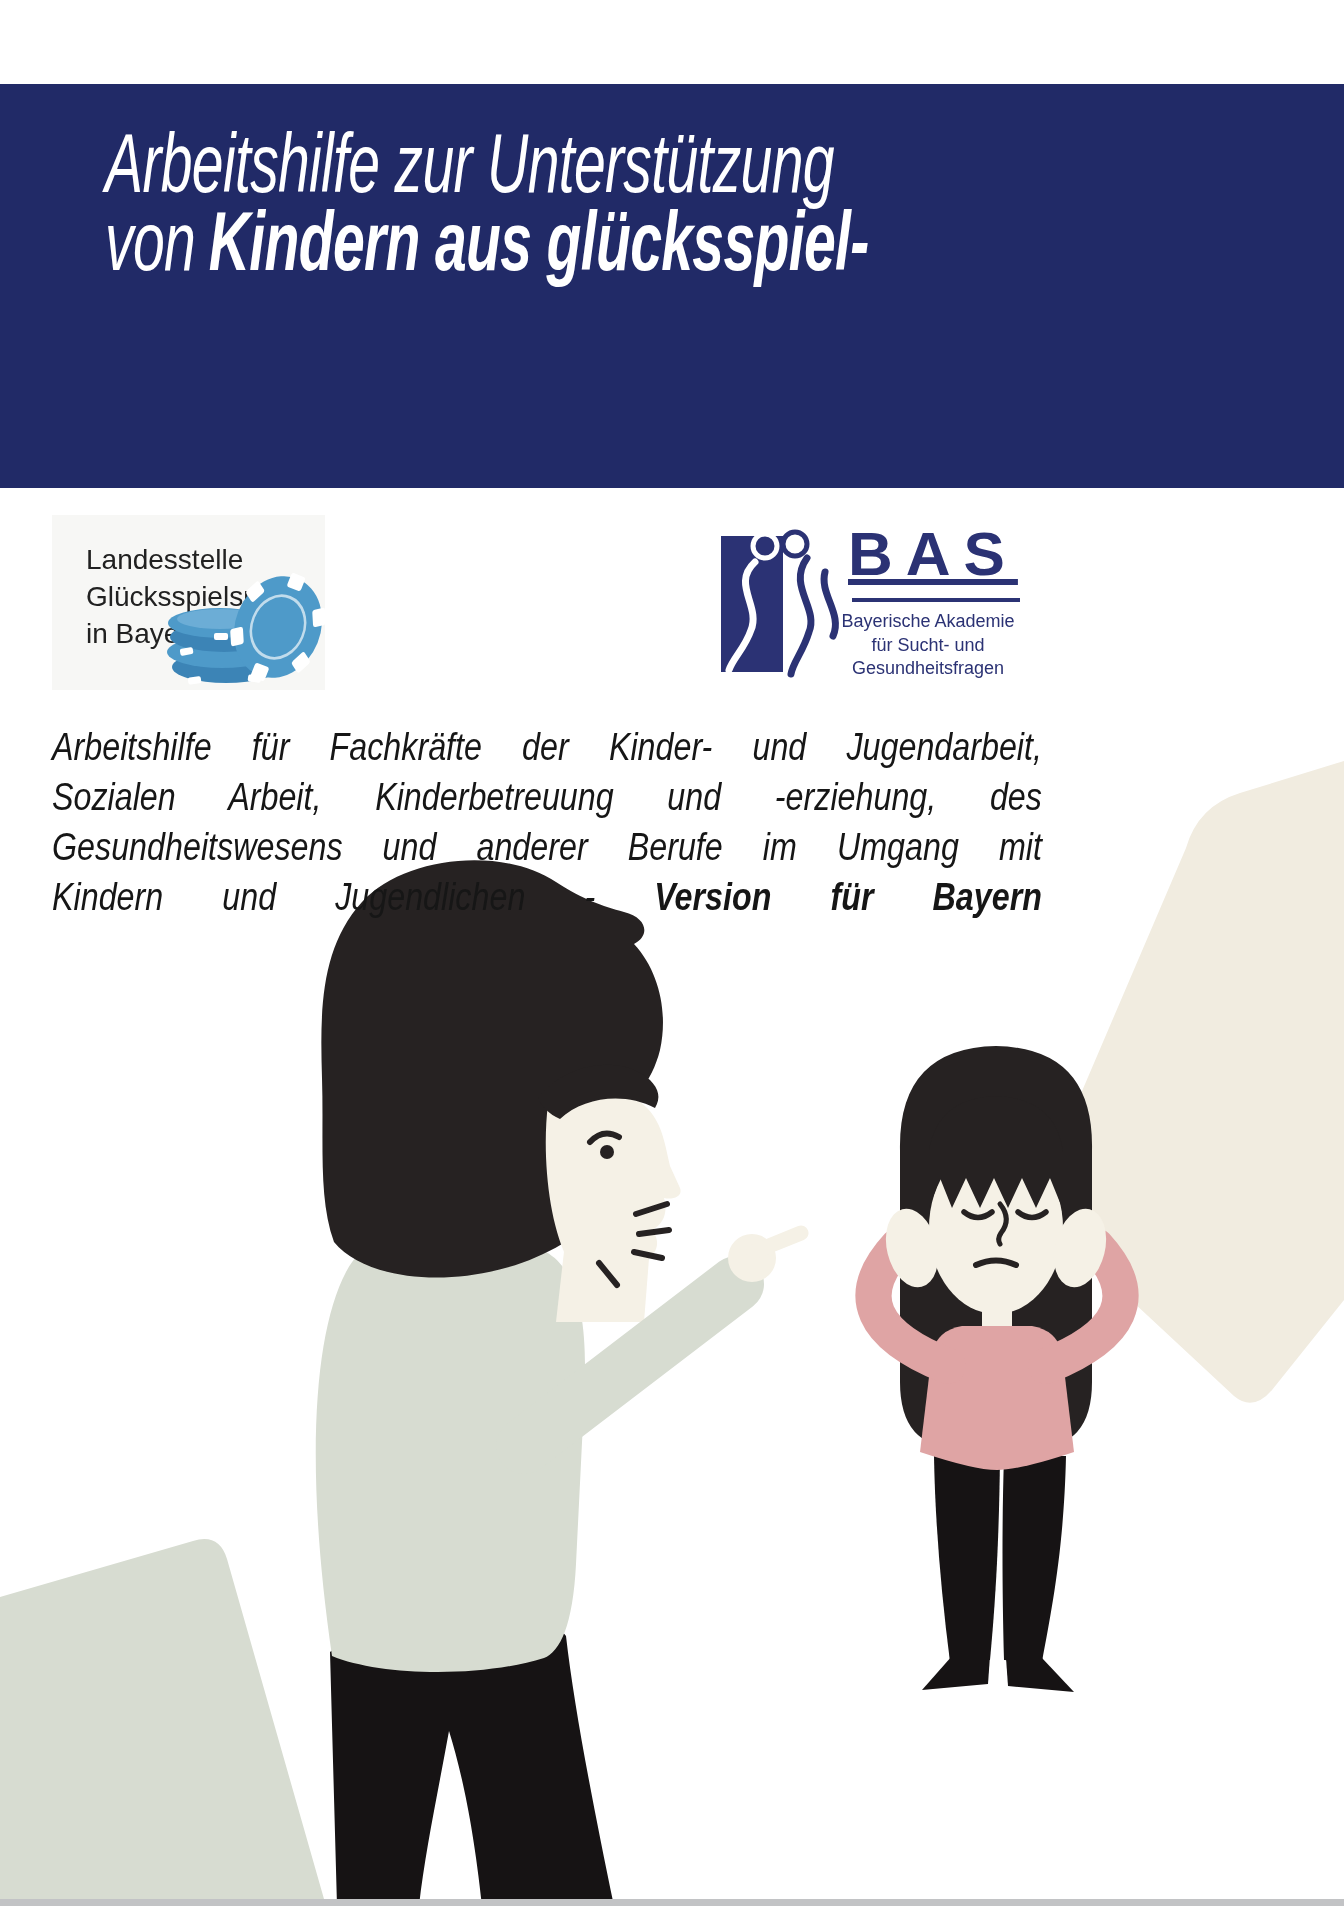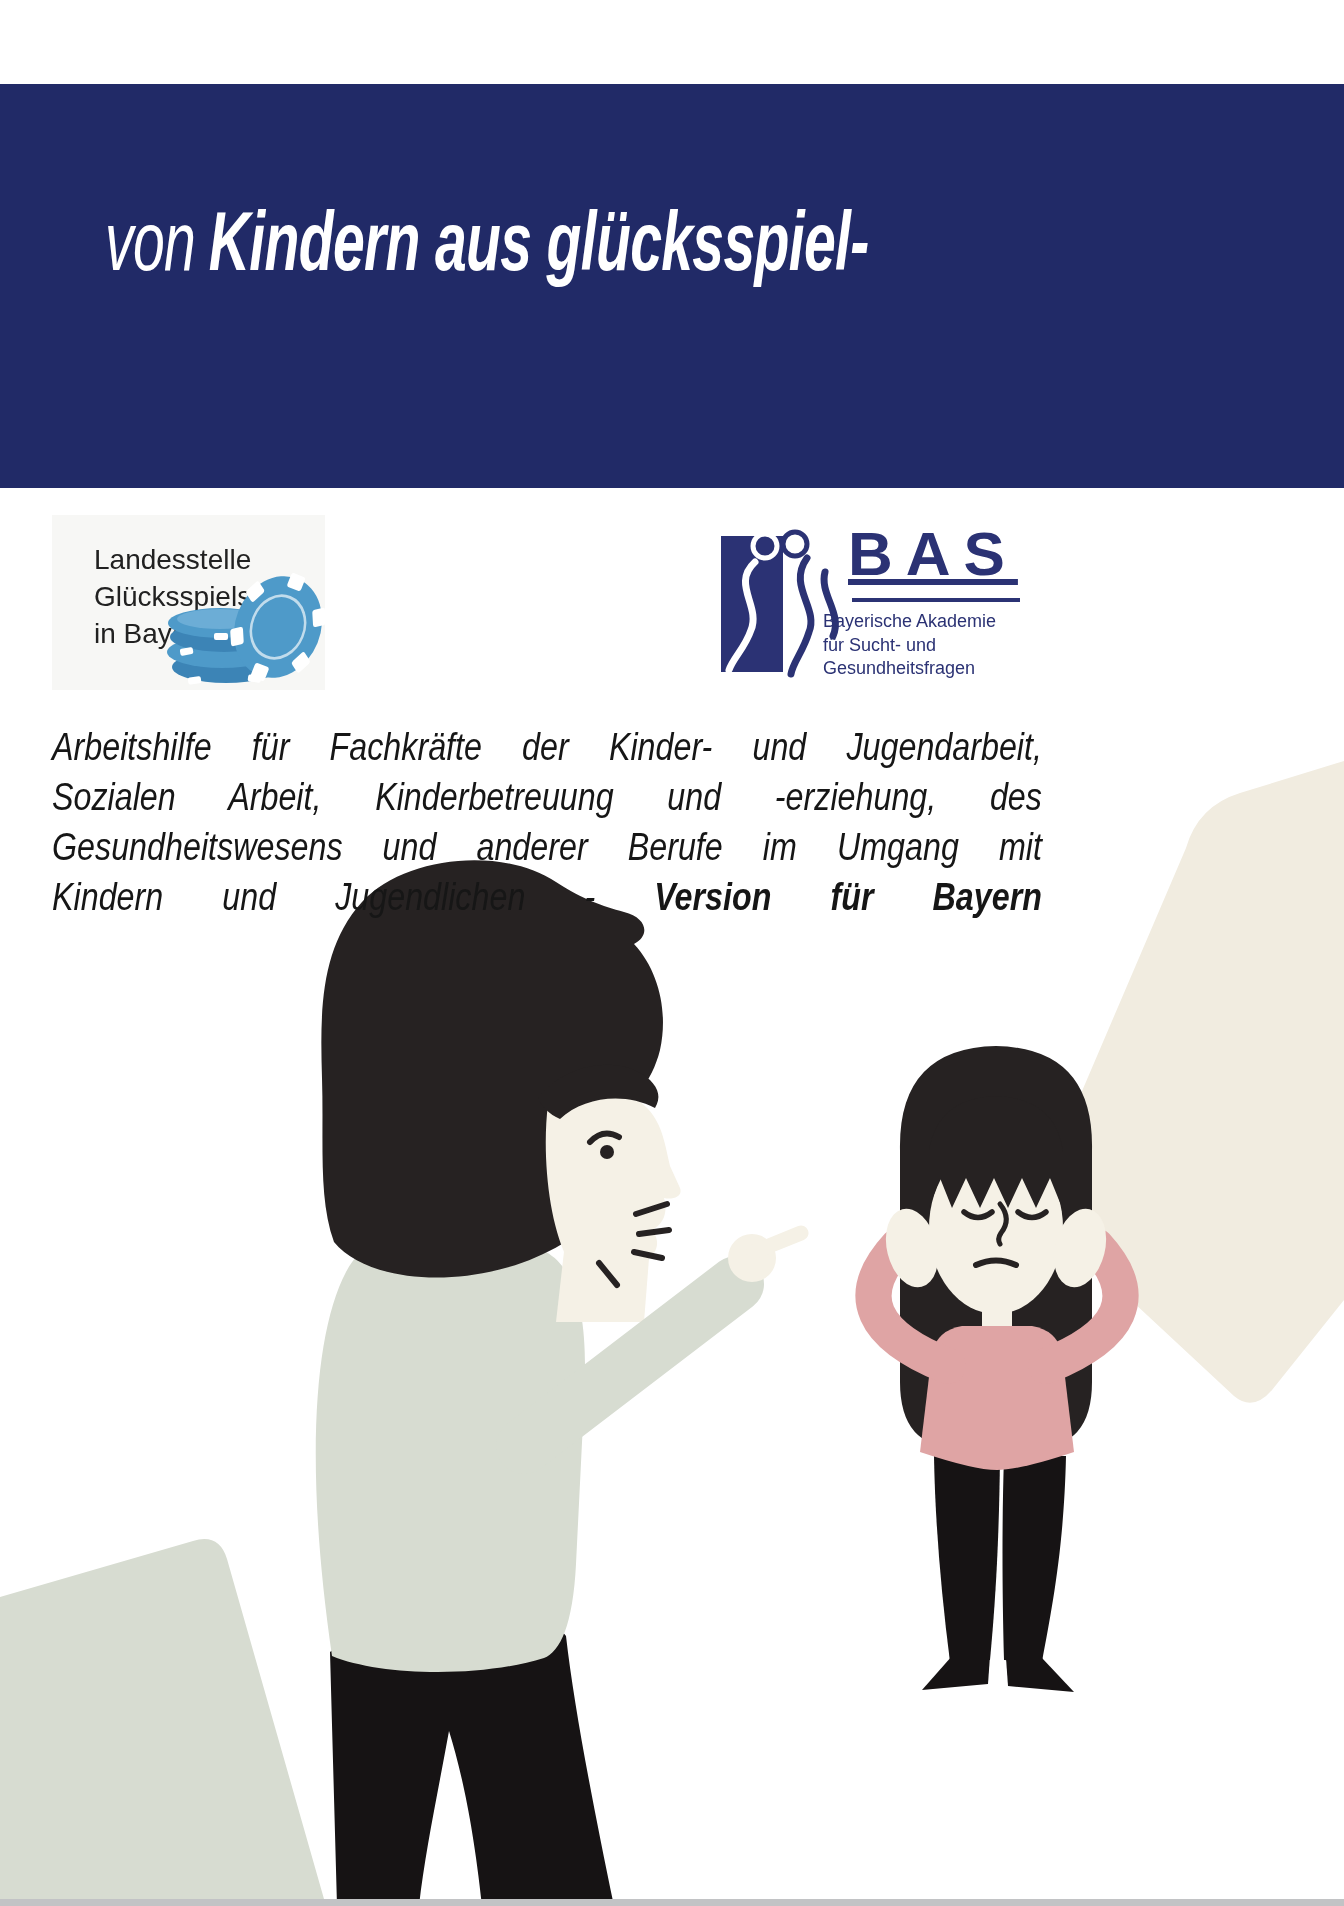--- a/index.html
+++ b/index.html
@@ -10,29 +10,29 @@
   .band{position:absolute;left:0;top:84px;width:1344px;height:404px;background:var(--navy);}
   .title-line{position:absolute;left:105px;white-space:nowrap;height:78px;}
   .tl1{top:40px}.tl2{top:118px}.tl3{top:196px}
   .tscale{display:inline-block;transform:scaleX(.68);transform-origin:0 0;
           font-style:italic;font-size:84px;line-height:78px;color:#fff;letter-spacing:-1px;}
   .tscale b{font-weight:700;}
   .von{margin-right:.24em;}
 
   
   .ls-logo{position:absolute;left:52px;top:515px;width:273px;height:175px;background:var(--logobg);}
-  .ls-text{position:absolute;left:34px;top:26px;font-size:28px;line-height:37px;color:var(--logotext);margin-left:8px;}
+  .ls-text{position:absolute;left:34px;top:26px;font-size:28px;line-height:37px;color:var(--logotext);}
   .chips{position:absolute;left:112px;top:34px;width:164px;height:142px;}
 
   .bas-logo{position:absolute;left:715px;top:522px;width:320px;height:180px;}
   .bas-icon{position:absolute;left:4px;top:6px;width:132px;height:152px;}
   .bas-acronym{position:absolute;left:133px;top:-4px;font-size:62px;font-weight:700;
                letter-spacing:13px;color:var(--basnavy);text-decoration:underline;}
   .bas-rule{position:absolute;left:137px;top:76px;width:168px;height:4px;background:var(--basnavy);}
-  .bas-sub{position:absolute;left:108px;top:88px;width:210px;text-align:left;
+  .bas-sub{position:absolute;left:108px;top:88px;width:210px;text-align:center;
            font-size:18px;line-height:23.5px;color:var(--basnavy);}
 
   
   .intro{position:absolute;left:52px;top:722px;width:1166px;transform:scaleX(.849);
          transform-origin:0 0;font-style:italic;font-size:38px;line-height:50px;color:var(--ink);}
   .intro .l{text-align:justify;text-align-last:justify;}
   .intro b{font-weight:700;}
 
   
   .illu{position:absolute;left:0;top:0;width:1344px;height:1906px;}
@@ -89,20 +89,23 @@
         <path d="M 1018 1212 Q 1032 1223 1046 1212"></path>
       </g>
       <path style="stroke:var(--hair)" stroke-width="5" stroke-linecap="round" fill="none" d="M 1000 1204 Q 1012 1219 1001 1233 Q 997 1239 1000 1244"></path>
       <path style="stroke:var(--hair)" stroke-width="6" stroke-linecap="round" fill="none" d="M 976 1265 Q 996 1256 1016 1265"></path>
       <ellipse style="fill:var(--skin)" cx="912" cy="1248" rx="25" ry="40" transform="rotate(-14 912 1248)"></ellipse>
       <ellipse style="fill:var(--skin)" cx="1080" cy="1248" rx="25" ry="40" transform="rotate(14 1080 1248)"></ellipse>
     </g>
   </svg>
 
   <div class="band">
+    <div class="title-line tl1">
+      <span class="tscale">Arbeitshilfe zur Unterstützung</span>
+    </div>
     <div class="title-line tl2">
       <span class="tscale"><span class="von">von</span><b>Kindern aus glücksspiel-</b></span>
     </div>
   </div>
 
   <div class="ls-logo">
     <div class="ls-text">
       <div>Landesstelle</div>
       <div>Glücksspielsucht</div>
       <div>in Bayern</div>

